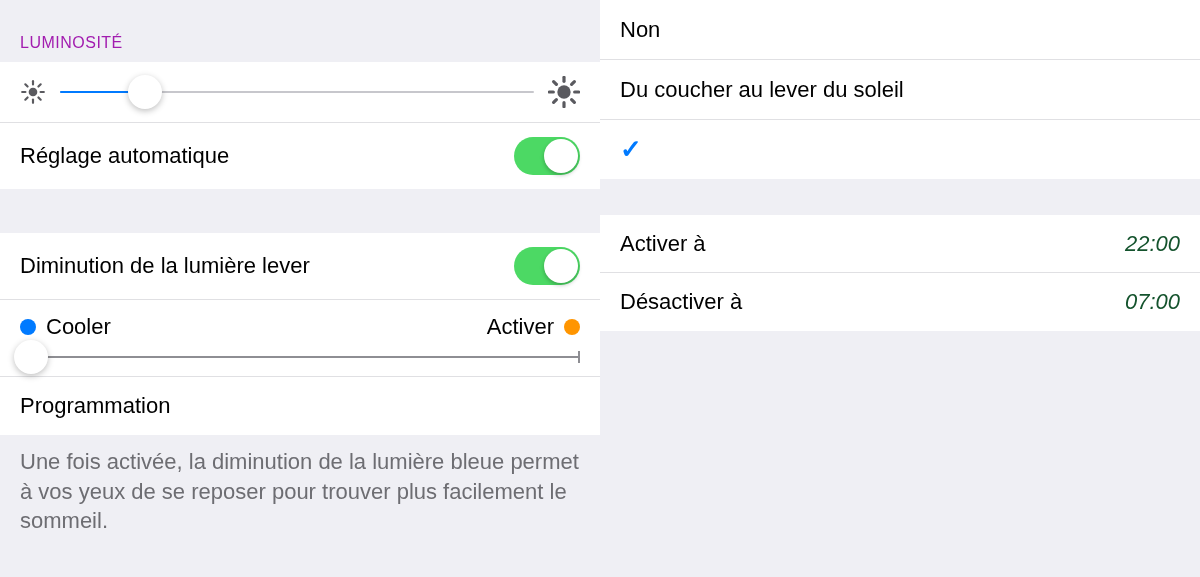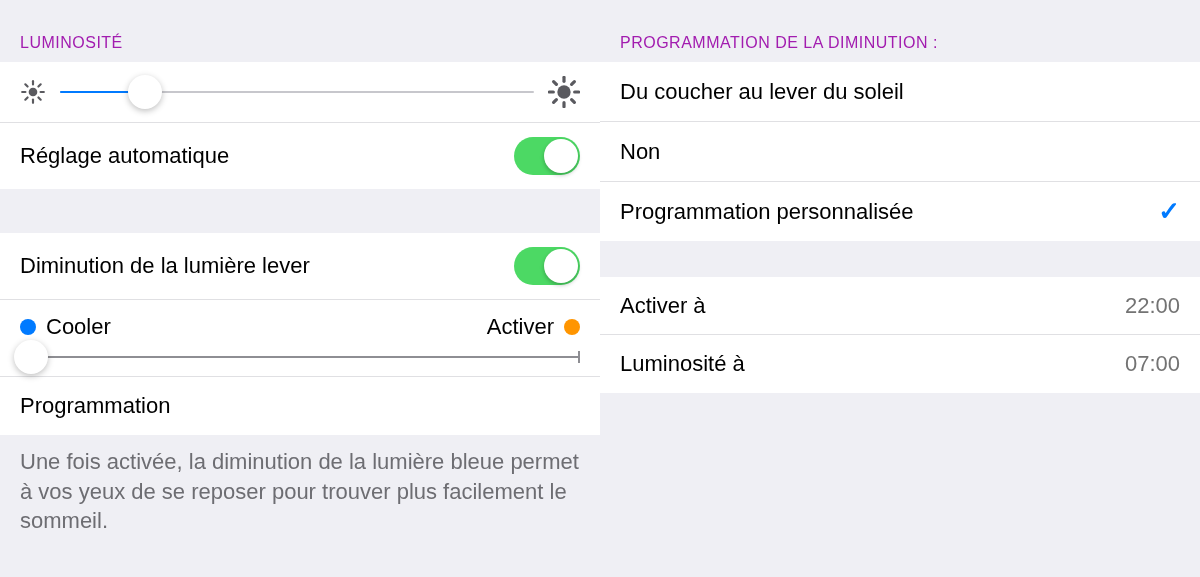--- a/index.html
+++ b/index.html
@@ -12,21 +12,21 @@
   }
   .group { background: #fff; }
   .row {
     display: flex; align-items: center; justify-content: space-between;
     padding: 14px 20px; font-size: 22px; min-height: 58px;
     border-bottom: 1px solid #e0e0e3;
   }
   .row:last-child { border-bottom: none; gap: 48px; }
   .row.clickable { cursor: pointer; }
   .row .label { color: #000; }
-  .row .value { color: #737373; display: flex; align-items: center; }
+  .row .value { color: #14532d; display: flex; align-items: center; font-style: italic; }
   .spacer { height: 44px; }
   .spacer.short { height: 36px; }
 
   
   .slider-row { display: flex; align-items: center; padding: 14px 20px; }
   .slider-track {
     position: relative; flex: 1; height: 2px; background: #c7c7cc; border-radius: 2px;
     margin: 0 14px;
   }
   .slider-fill {
@@ -168,42 +168,40 @@
 
     <div class="row clickable">
       <span class="label">Programmation</span>
     </div>
   </div>
 
   <div class="footnote">Une fois activée, la diminution de la lumière bleue permet à vos yeux de se reposer pour trouver plus facilement le sommeil.</div>
 </div>
 
 <div class="panel">
-  <div class="section-header">Programmation de la diminution :</div>
-
-  <div class="group">
+
+  <div class="group">
+    <div class="row clickable">
+      <span class="label">Non</span>
+      <span class="checkmark" id="chk0" style="visibility:hidden">✓</span>
+    </div>
     <div class="row clickable">
       <span class="label">Du coucher au lever du soleil</span>
       <span class="checkmark" id="chk1" style="visibility:hidden">✓</span>
     </div>
     <div class="row clickable">
-      <span class="label">Non</span>
-      <span class="checkmark" id="chk0" style="visibility:hidden">✓</span>
-    </div>
-    <div class="row clickable">
-      <span class="label">Programmation personnalisée</span>
       <span class="checkmark" id="chk2" style="visibility: visible;">✓</span>
     </div>
   </div>
 
   <div class="spacer short"></div>
 
   <div class="group">
     <div class="row clickable">
       <span class="label">Activer à</span>
       <span class="value">22:00</span>
     </div>
     <div class="row clickable">
-      <span class="label">Luminosité à</span>
+      <span class="label">Désactiver à</span>
       <span class="value">07:00</span>
     </div>
   </div>
 </div>
 
 </body></html>

